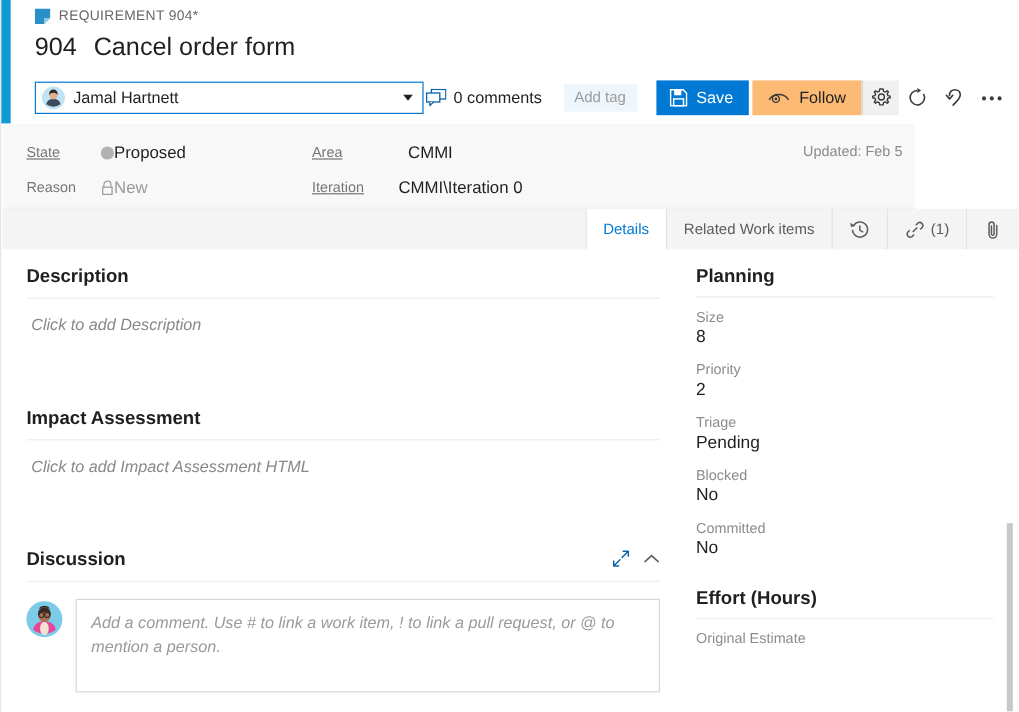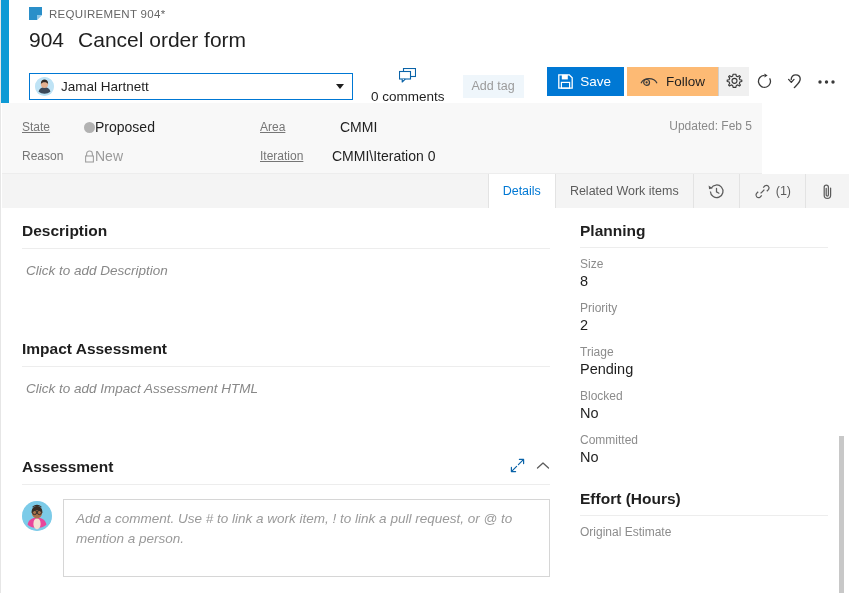--- a/index.html
+++ b/index.html
@@ -73,21 +73,21 @@
     white-space: nowrap; overflow: hidden;
   }
   .caret-down {
     width: 0; height: 0; margin-right: 4px;
     border-left: 4.5px solid transparent;
     border-right: 4.5px solid transparent;
     border-top: 5px solid #1f1f1f;
   }
   .comments-link {
     display: flex; align-items: center; gap: 6px;
-    margin-left: 18px; cursor: pointer; flex-direction: column;
+    margin-left: 2px; cursor: pointer;
   }
   .comments-count { font-size: 13.5px; color: #1f1f1f; white-space: nowrap; }
   .add-tag {
     margin-left: 18px;
     background: #eff6fb;
     color: #9b9b9b;
     font-size: 12.5px;
     padding: 4px 9px 5px;
     white-space: nowrap;
     cursor: pointer;
@@ -447,21 +447,21 @@
       <div class="sec-spacer-desc"></div>
 
       <div class="sec-head">
         <span>Impact Assessment</span>
       </div>
       <div class="sec-rule"></div>
       <div class="placeholder-text">Click to add Impact Assessment HTML</div>
       <div class="sec-spacer-impact"></div>
 
       <div class="sec-head">
-        <span>Assessment</span>
+        <span>Discussion</span>
         <span class="disc-icons">
           <span>
             <svg width="15" height="15" viewBox="0 0 15 15">
               <path d="M13.6 1.4 L8.4 6.6 M13.6 1.4 H9.4 M13.6 1.4 V5.6" fill="none" stroke="#0a63a8" stroke-width="1.2" stroke-linecap="round"></path>
               <path d="M1.4 13.6 L6.6 8.4 M1.4 13.6 H5.6 M1.4 13.6 V9.4" fill="none" stroke="#0a63a8" stroke-width="1.2" stroke-linecap="round"></path>
             </svg>
           </span>
           <span>
             <svg width="14" height="10" viewBox="0 0 14 10">
               <path d="M1.5 7 L7 2 L12.5 7" fill="none" stroke="#5c5c5c" stroke-width="1.3" stroke-linecap="round" stroke-linejoin="round"></path>

